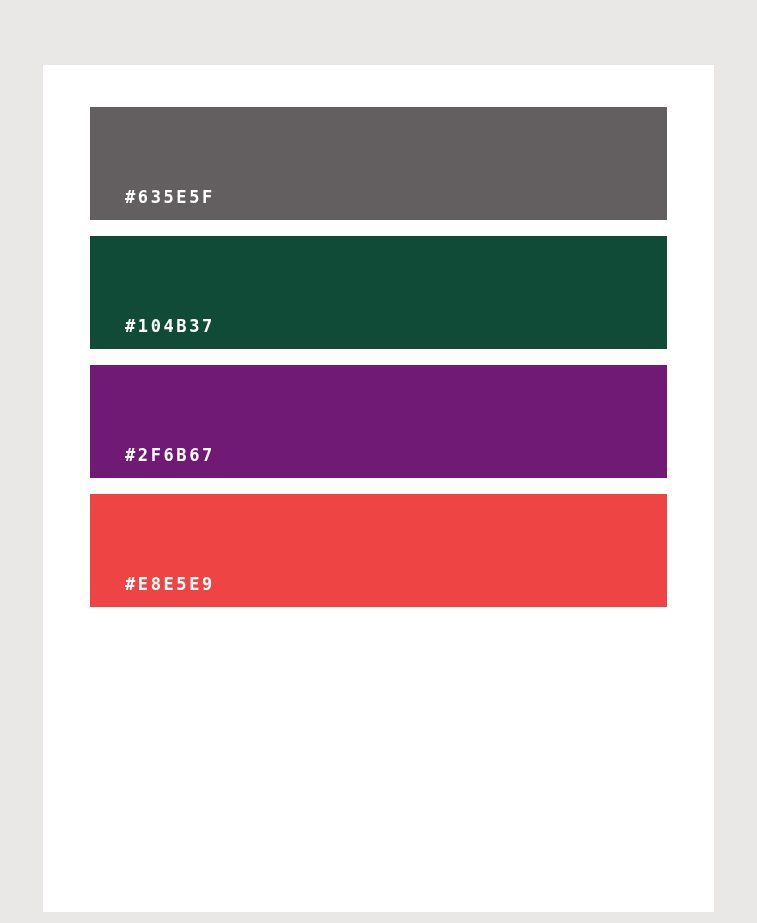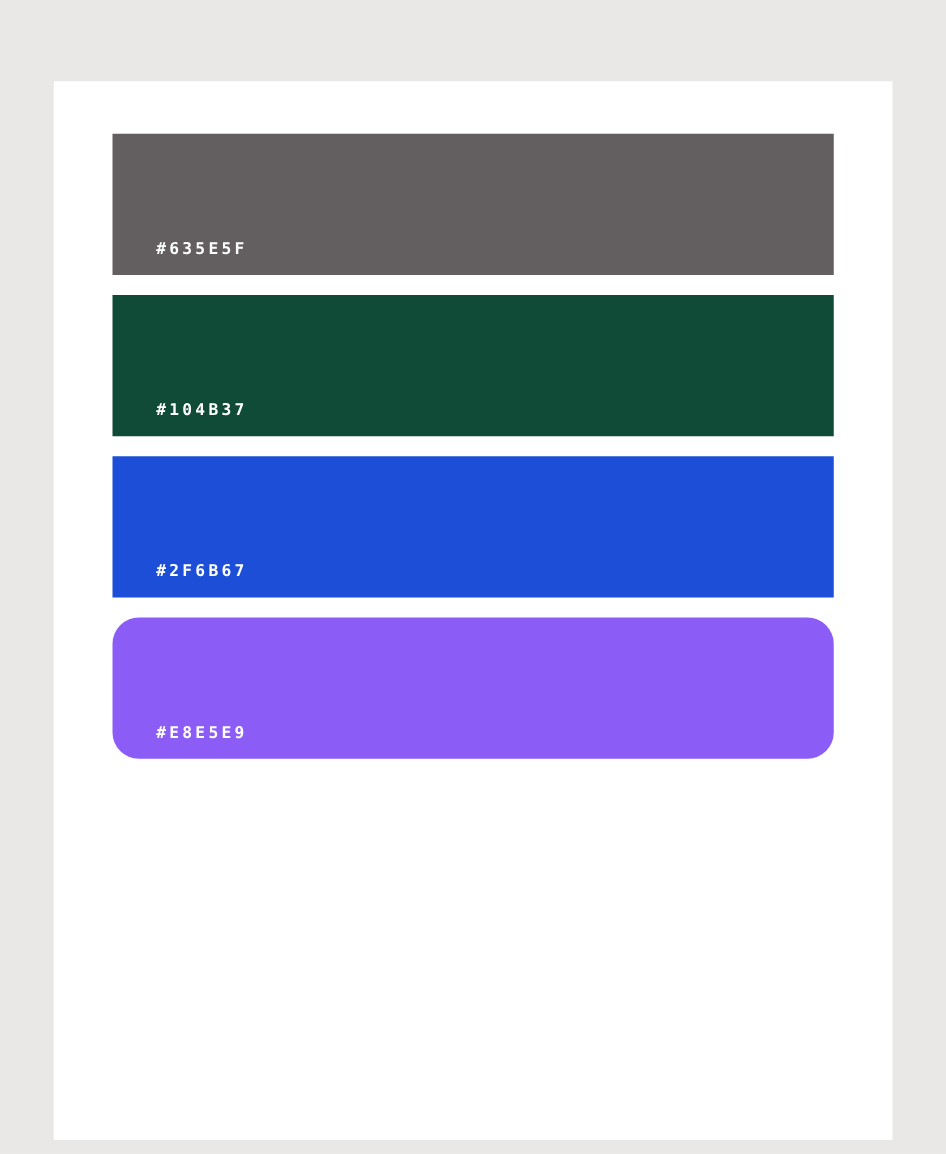--- a/index.html
+++ b/index.html
@@ -48,21 +48,21 @@
     height: 113px;
     box-sizing: border-box;
   }
 
   .swatch-label {
     position: absolute;
     left: 35px;
     bottom: 14px;
     color: #FFFFFF;
     font-family: "DejaVu Sans Mono", monospace;
-    font-size: 13px;
+    font-size: 17px;
     font-weight: bold;
     letter-spacing: 2.6px;
     line-height: 1;
     white-space: nowrap;
   }
 </style>
 </head>
 <body>
 
 <div class="page" style="background: rgb(233, 232, 230);">
@@ -71,24 +71,24 @@
 
       <div class="swatch" style="background-color: rgb(99, 94, 95);">
         <span class="swatch-label" style="color: rgb(255, 255, 255);">#635E5F</span>
       </div>
 
 
       <div class="swatch" style="background-color: rgb(16, 75, 55);">
         <span class="swatch-label" style="color: rgb(255, 255, 255);">#104B37</span>
       </div>
 
-      <div class="swatch" style="background-color: #1d4ed8;">
+      <div class="swatch" style="background-color: #701a75;">
         <span class="swatch-label" style="color: rgb(255, 255, 255);">#2F6B67</span>
       </div>
 
-      <div class="swatch" style="background-color: #8b5cf6; border-radius: 21px;">
+      <div class="swatch" style="background-color: #ef4444;">
         <span class="swatch-label" style="color: rgb(255, 255, 255);">#E8E5E9</span>
       </div>
 
 
     </div>
   </div>
 </div>
 
 </body></html>

